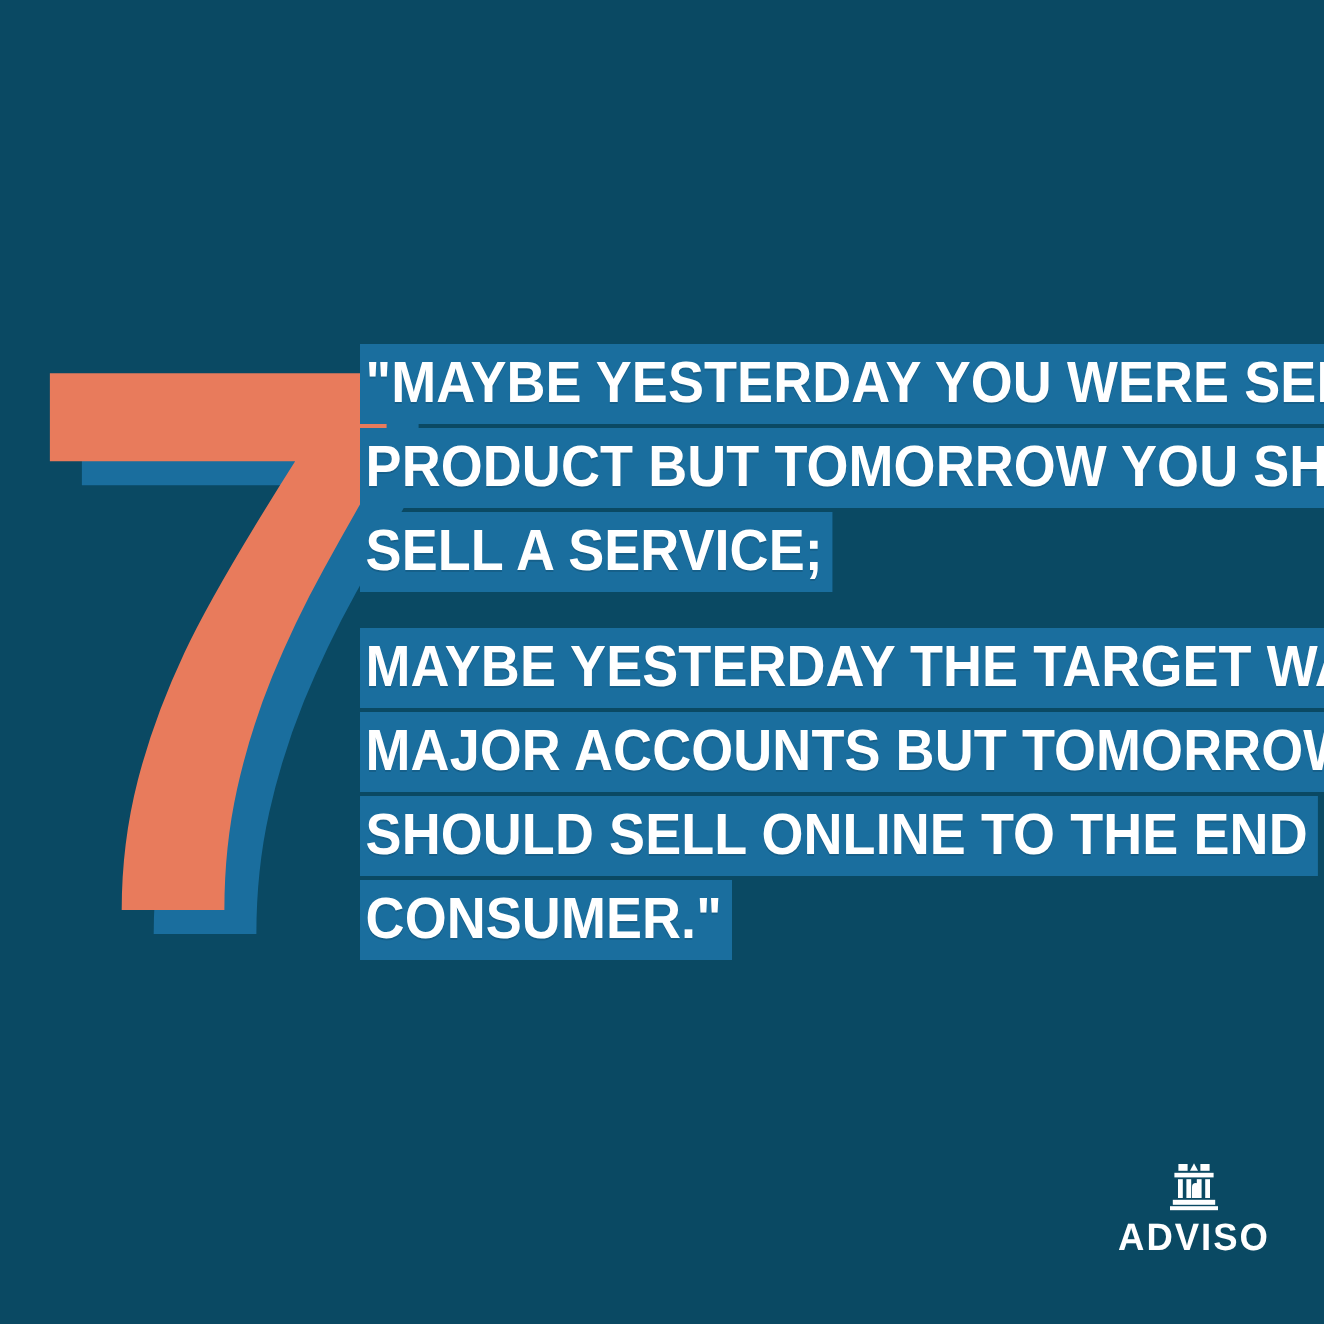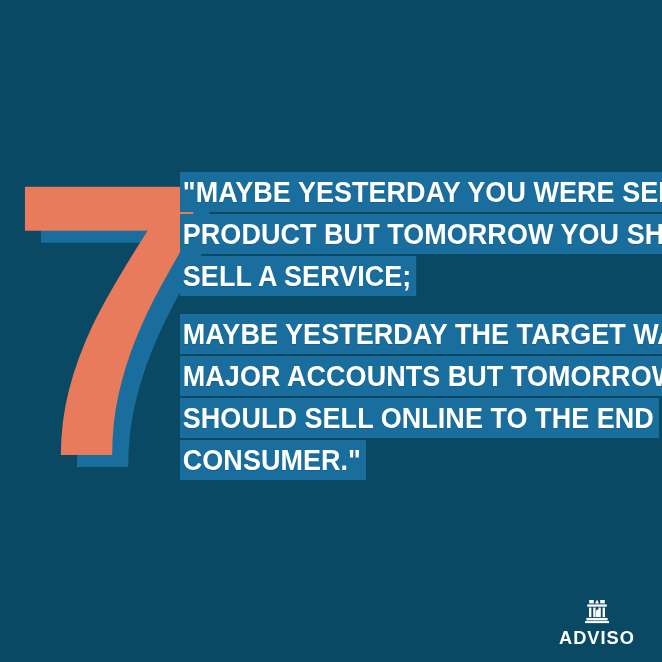--- a/index.html
+++ b/index.html
@@ -81,21 +81,21 @@
     white-space:nowrap;
     transform:scaleX(0.93);
     transform-origin:left center;
     text-shadow:0 1px 0 rgba(0,0,0,0.12);
   }
 
   
   #logo-block {
     position:absolute;
     right:22px;
-    bottom:14px;
+    bottom:32px;
     width:86px;
     text-align:center;
   }
   #logo-mark {
     display:block;
     margin:0 auto 3px auto;
     width:26px;
     height:25px;
   }
   #logo-wordmark {

